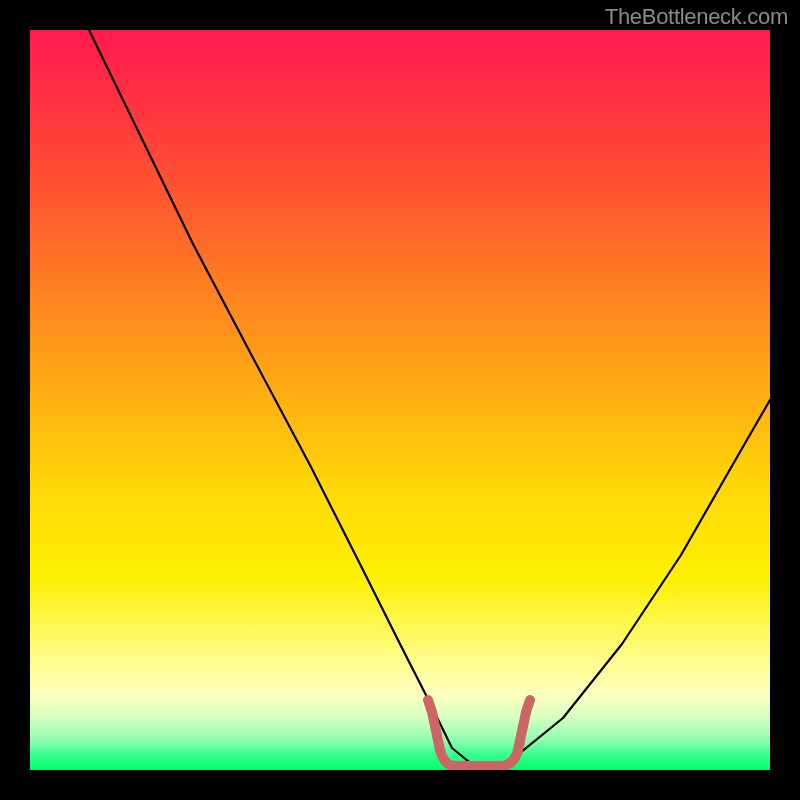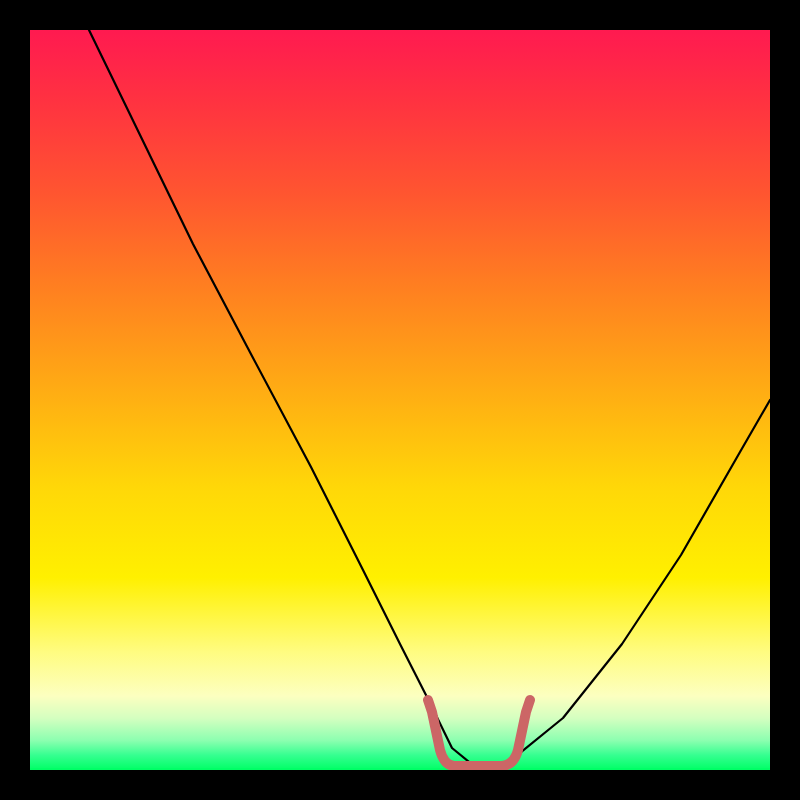--- a/index.html
+++ b/index.html
@@ -87,13 +87,14 @@
                Q 400 676 402 682
                L 410 720
                Q 414 735 424 736
                L 472 736
                Q 484 735 488 720
                L 496 682
                Q 498 676 500 670" fill="none" stroke="#cc6666" stroke-width="10" stroke-linecap="round" stroke-linejoin="round"></path>
     </svg>
   </div>
 
+  <div class="watermark">TheBottleneck.com</div>
 </div>
 
 </body></html>

